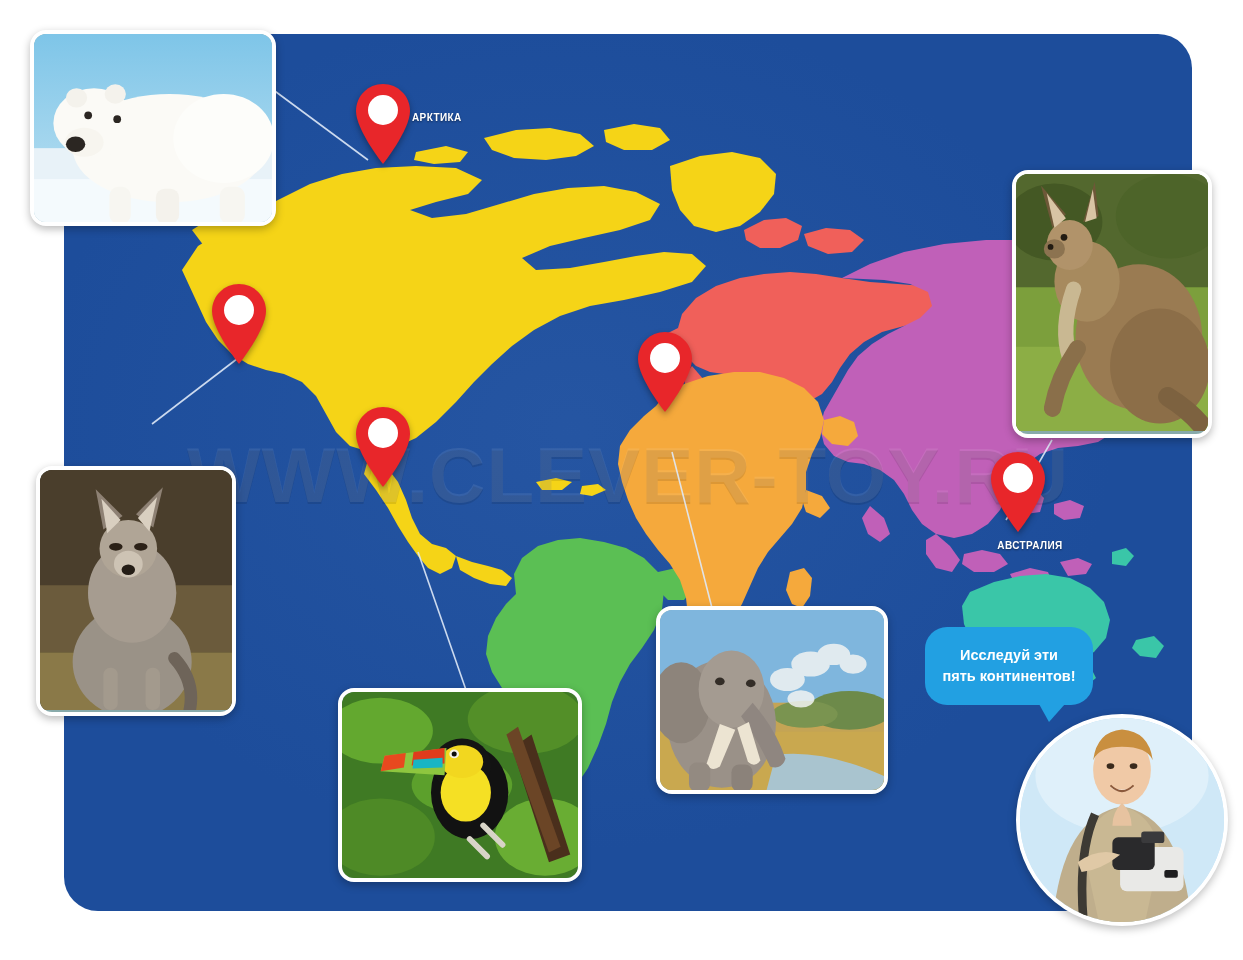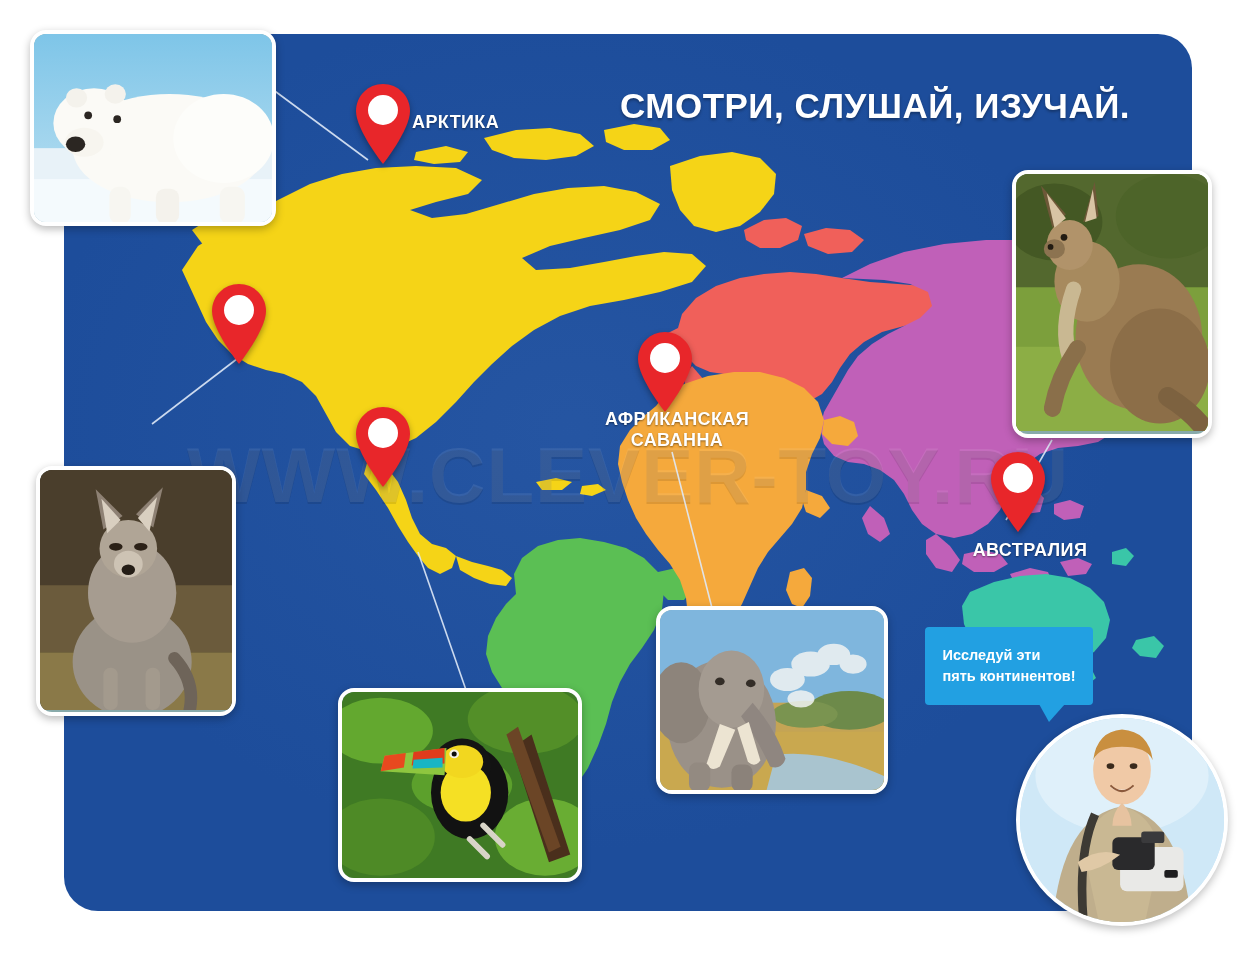--- a/index.html
+++ b/index.html
@@ -56,21 +56,21 @@
 
   
   .pin { position: absolute; width: 62px; height: 84px; }
   .pin svg { display:block; width: 100%; height: 100%;
              filter: drop-shadow(0 3px 3px rgba(0,0,0,.35)); }
 
   
   .region-label {
     position: absolute;
     color: #ffffff;
-    font-size: 18px; font-weight: bold;
+    font-size: 10px; font-weight: bold;
     line-height: 1.18;
     letter-spacing: .4px;
     text-align: center;
     text-shadow: 0 1px 2px rgba(0,0,0,.45);
     white-space: pre-line;
   }
 
   
   .photo {
     position: absolute;
@@ -80,24 +80,25 @@
     box-shadow: 0 3px 8px rgba(0,0,0,.28);
     background: #8aa;
   }
   .photo .art { position:absolute; inset:0; }
 
   
   .bubble {
     position: absolute; left: 925px; top: 627px;
     width: 168px; height: 78px;
     background: #22a0e2;
-    border-radius: 4px;
+    border-radius: 22px;
     color: #ffffff;
     font-size: 14.5px; font-weight: bold;
     line-height: 1.45;
+    text-align: center;
     display: flex; align-items: center; justify-content: center;
     white-space: pre-line;
   }
   .bubble:after {
     content:""; position:absolute; right: 28px; bottom: -17px;
     border-left: 10px solid transparent;
     border-right: 16px solid transparent;
     border-top: 18px solid #22a0e2;
   }
 
@@ -200,21 +201,20 @@
         L1046 586 L1042 604 L1030 618 L1012 628 L990 634 L966 636 L942 632 L922 622 L908 608
         L900 590 L898 572 Z"></path>
       <path fill="#3ac6a8" d="M1012 628 L1026 632 L1032 644 L1022 652 L1010 646 L1006 636 Z"></path>
       <path fill="#3ac6a8" d="M1072 606 L1090 602 L1100 612 L1092 624 L1076 622 L1068 614 Z"></path>
       <path fill="#3ac6a8" d="M1048 518 L1062 514 L1070 522 L1062 532 L1048 530 Z"></path>
     </g>
   </svg>
 
   <div class="watermark">WWW.CLEVER-TOY.RU</div>
 
-  <div class="title">СМОТРИ, СЛУШАЙ, ИЗУЧАЙ.</div>
 
   <svg class="leaders">
     <g stroke="#dfe9f7" stroke-width="1.6" fill="none" opacity=".9">
       <line x1="268" y1="86" x2="368" y2="160"></line>
       <line x1="152" y1="424" x2="246" y2="352"></line>
       <line x1="466" y1="690" x2="418" y2="552"></line>
       <line x1="712" y1="608" x2="672" y2="452"></line>
       <line x1="1052" y1="440" x2="1006" y2="520"></line>
     </g>
   </svg>
@@ -244,22 +244,20 @@
       </svg>
   </div>
   <div class="pin" style="left:987px; top:450px;">
     <svg viewBox="0 0 62 84">
         <path d="M31 2C16 2 4 14 4 29c0 19 27 53 27 53S58 48 58 29C58 14 46 2 31 2z" fill="#e8262a"></path>
         <circle cx="31" cy="28" r="15" fill="#ffffff"></circle>
       </svg>
   </div>
 
   <div class="region-label" style="left:412px; top:112px; width:140px; text-align:left;">АРКТИКА</div>
-  <div class="region-label" style="left:592px; top:409px; width:170px;">АФРИКАНСКАЯ
-САВАННА</div>
   <div class="region-label" style="left:950px; top:540px; width:160px;">АВСТРАЛИЯ</div>
 
   <div class="photo" style="left:30px; top:30px; width:246px; height:196px;">
     <svg class="art" viewBox="0 0 246 196" preserveAspectRatio="none">
       <defs>
         <linearGradient id="pbSky" x1="0" y1="0" x2="0" y2="1">
           <stop offset="0" stop-color="#7ec5e8"></stop>
             <stop offset="1" stop-color="#bfe2f2"></stop>
         </linearGradient>
       </defs>

